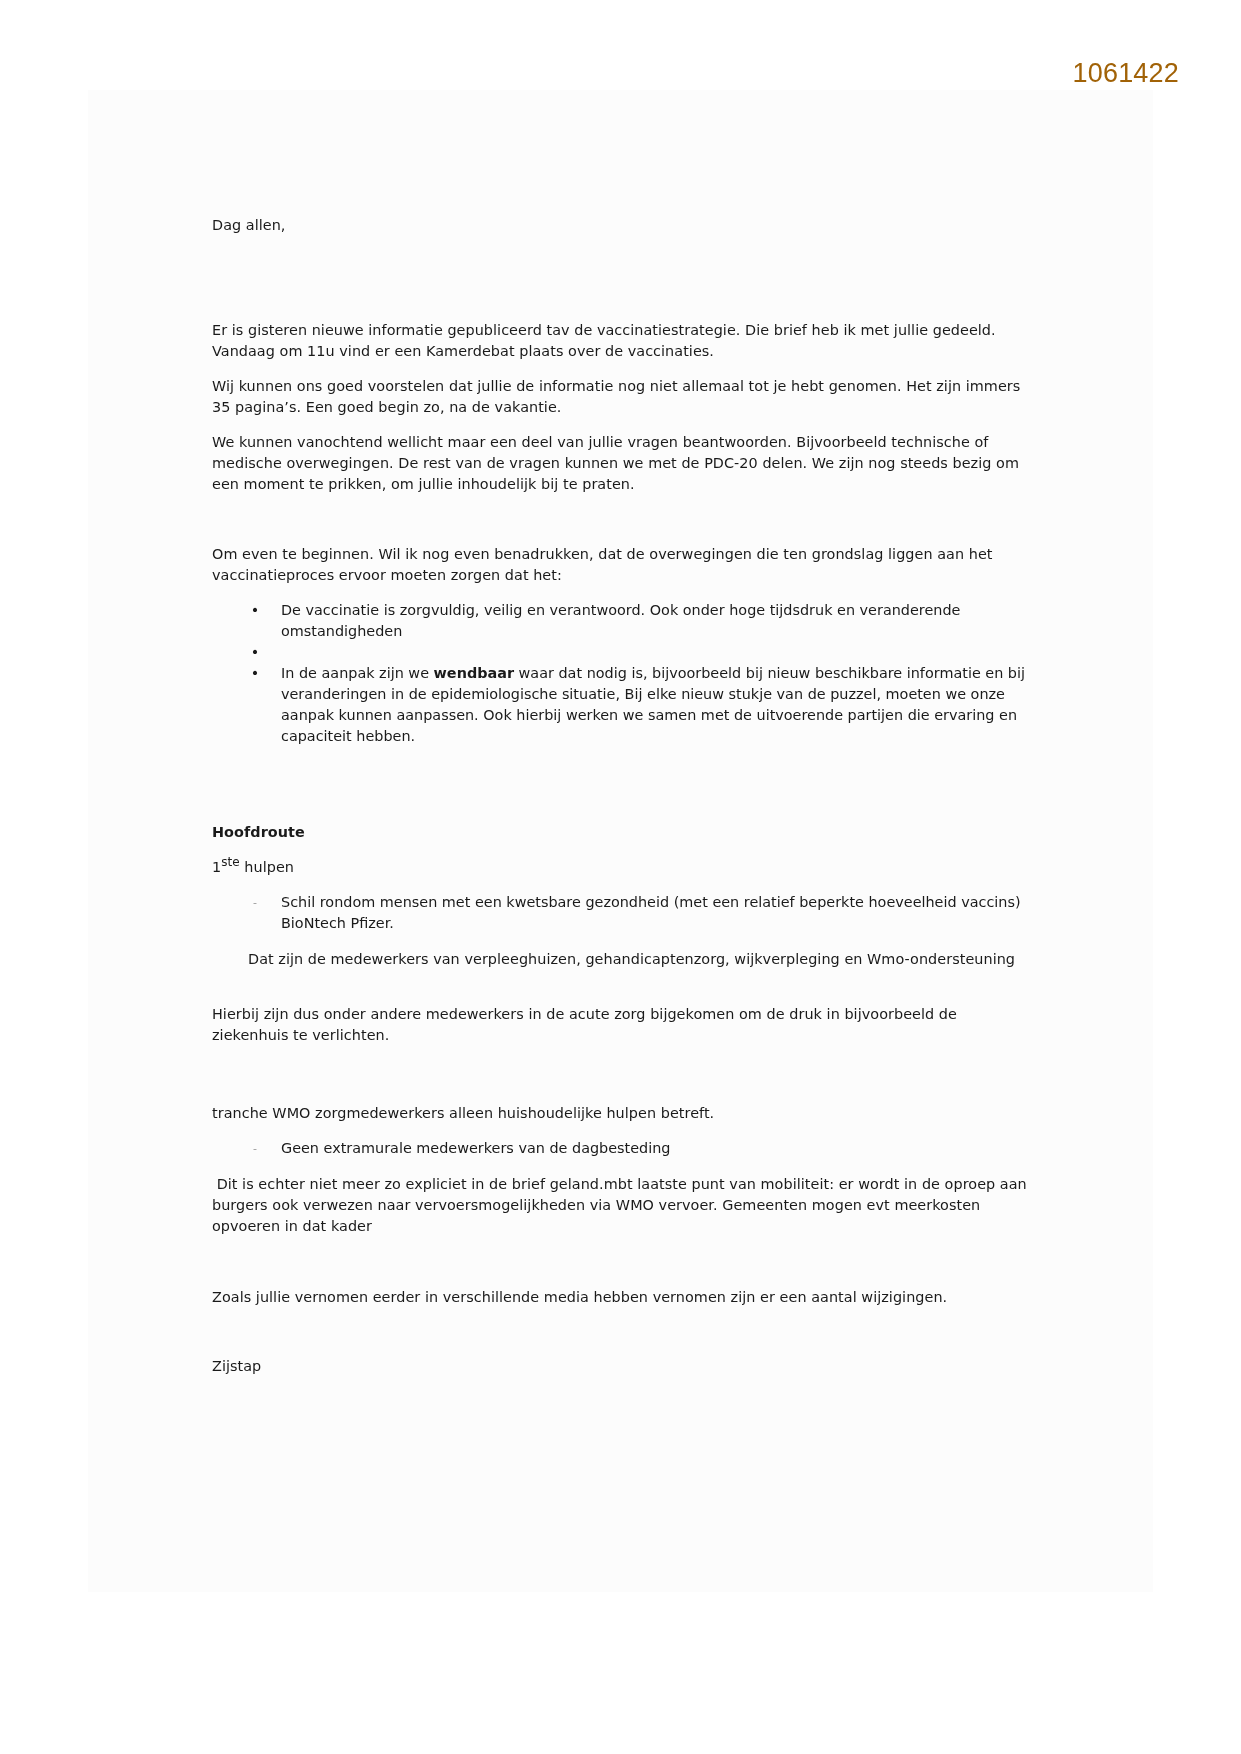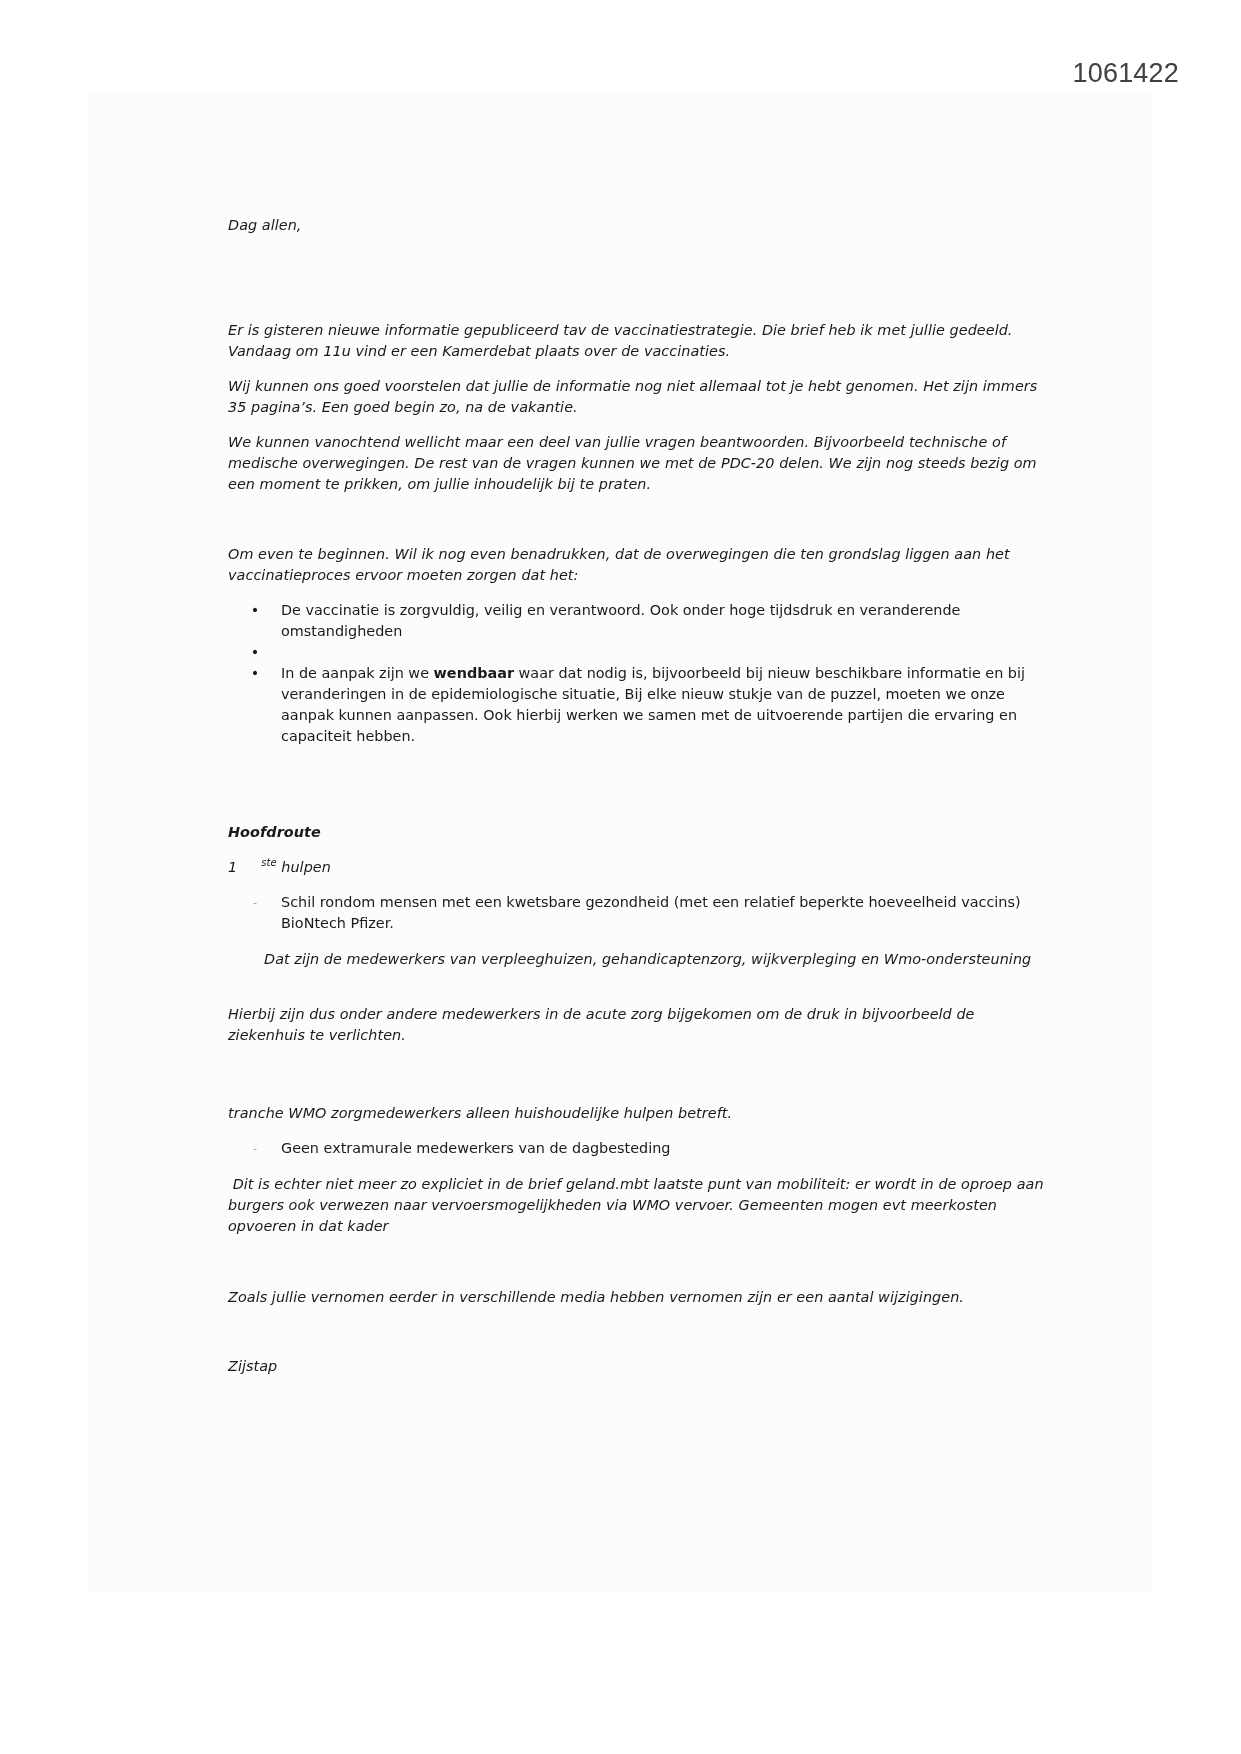--- a/index.html
+++ b/index.html
@@ -14,43 +14,42 @@
       overflow: hidden;
       font-family: "DejaVu Sans", sans-serif;
       color: #1a1a1a;
     }
     .doc-id {
       position: absolute;
       top: 58px;
       right: 62px;
       font-family: "Liberation Sans", sans-serif;
       font-size: 27px;
-      color: #404040;
+      color: #a16207;
       letter-spacing: 0.2px;
     }
     .page {
       position: absolute;
       left: 88px;
       top: 90px;
       width: 1065px;
       height: 1502px;
       background: #fcfcfc;
     }
     .text {
       position: absolute;
-      left: 228px;
+      left: 212px;
       width: 820px;
       font-size: 14.4px;
       line-height: 21px;
       letter-spacing: 0.05px;
-      font-style: italic;
     }
     .text p { margin: 0; }
     .bold { font-weight: bold; }
-    sup { font-size: 10px; vertical-align: 6px; line-height: 0; margin-left: 24px; }
+    sup { font-size: 12px; vertical-align: 6px; line-height: 0; }
     .list {
       position: absolute;
       left: 217px;
       width: 820px;
       font-size: 14.4px;
       line-height: 21px;
     }
     .li {
       position: relative;
       padding-left: 64px;

